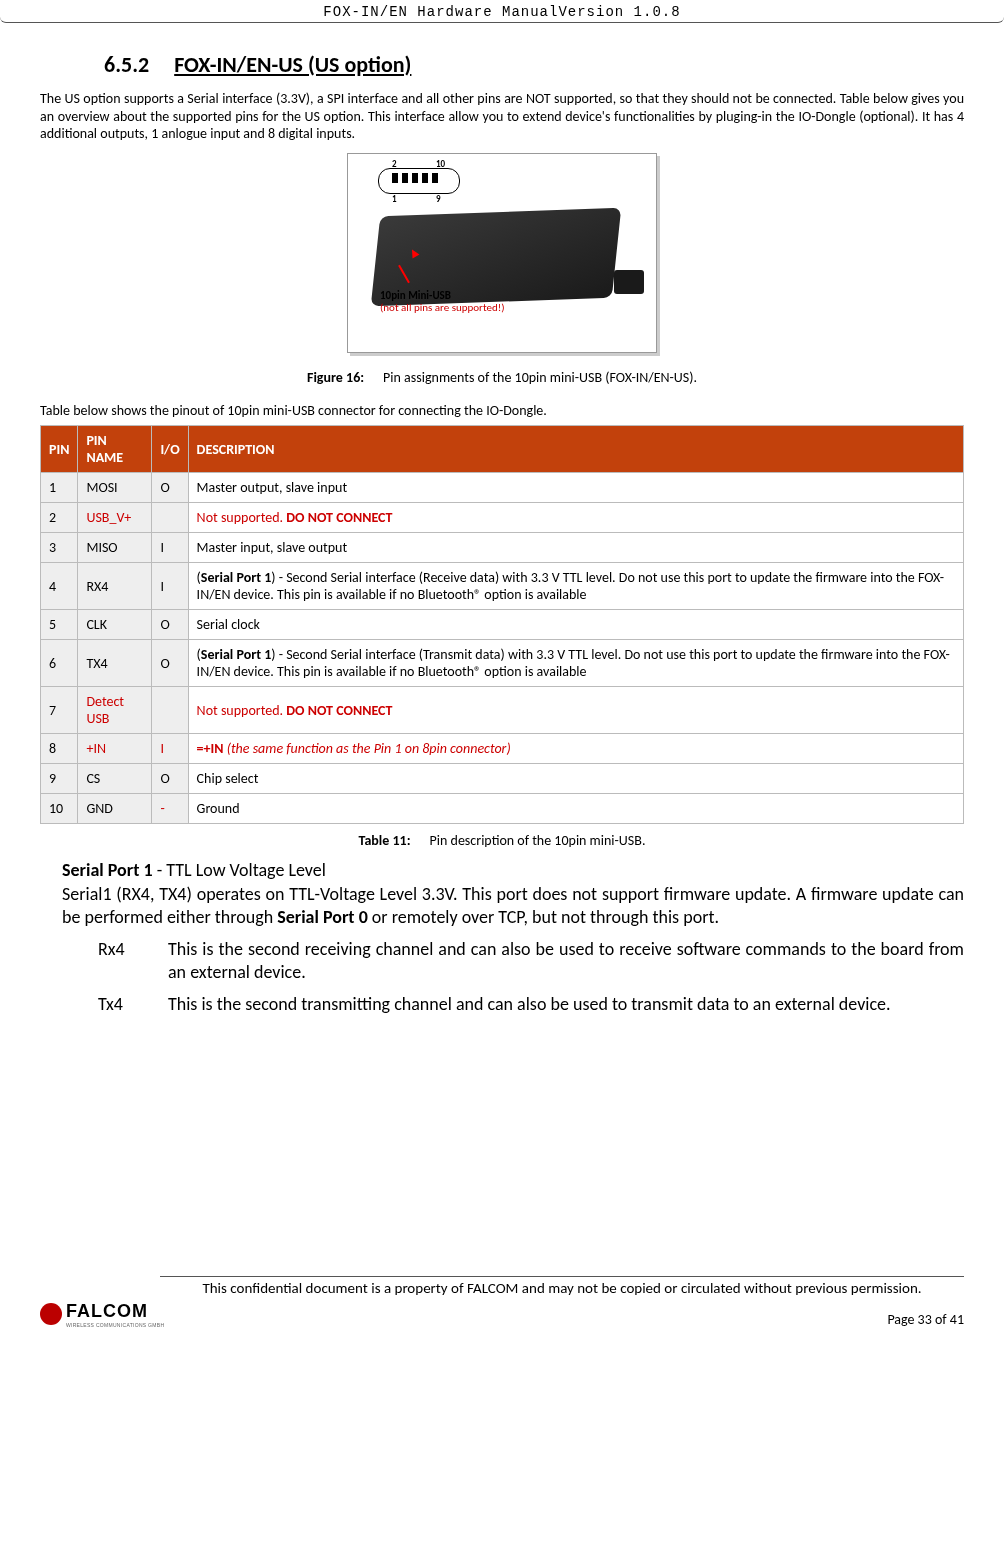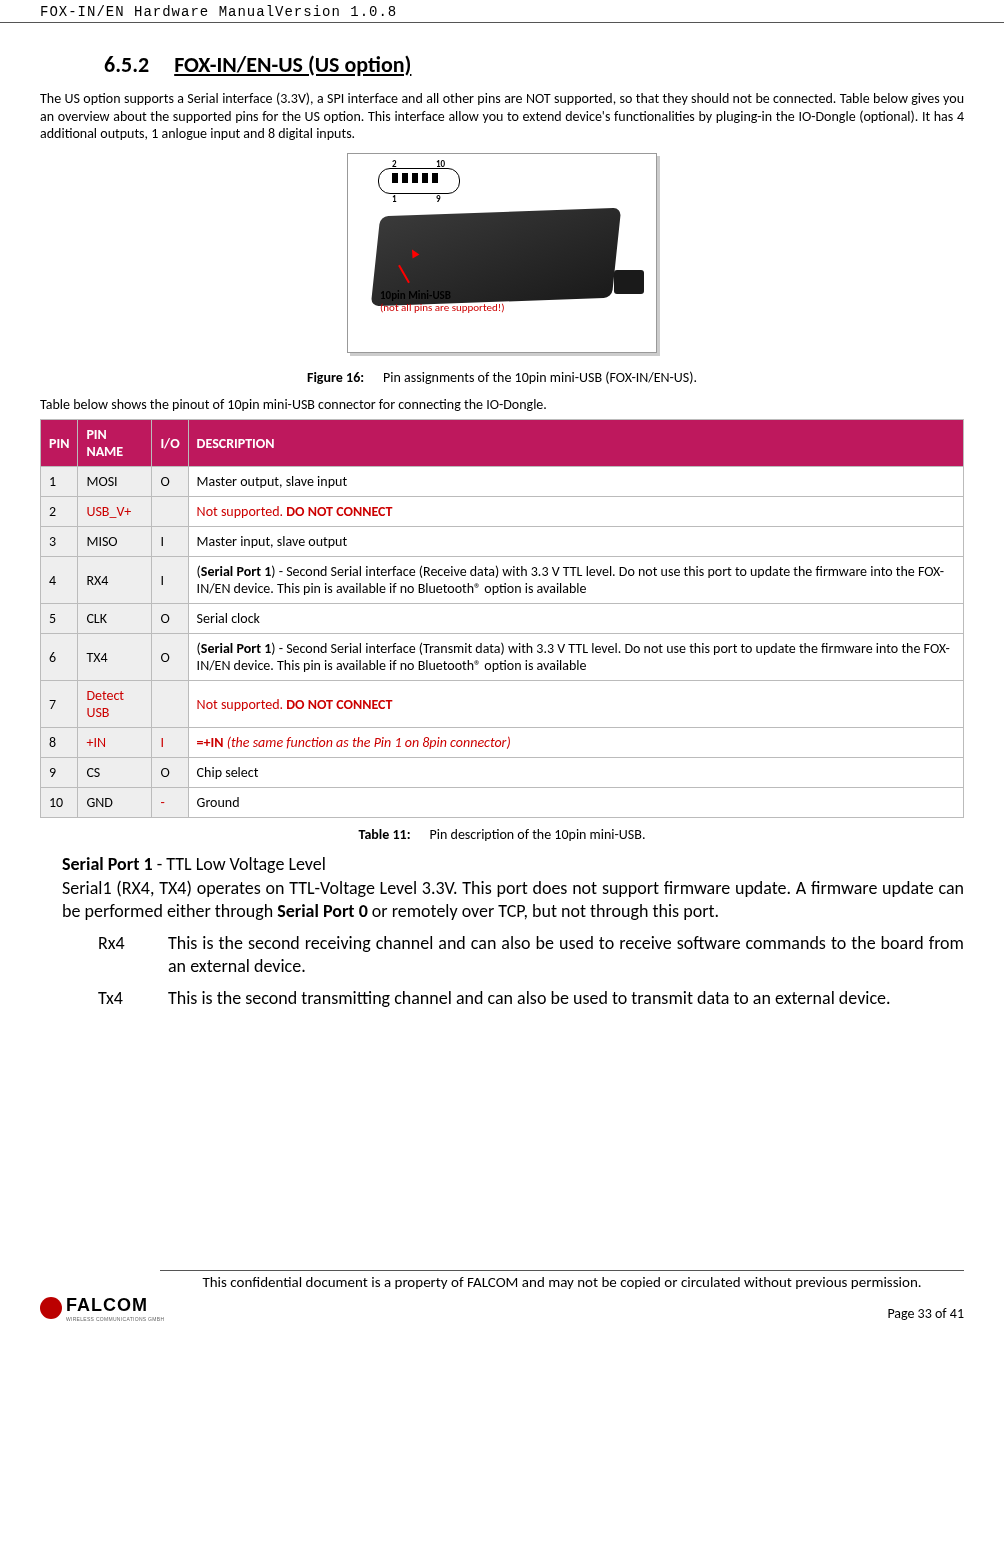--- a/index.html
+++ b/index.html
@@ -9,26 +9,27 @@
     font-size: 16px;
     color: #000;
     background: #fff;
     width: 1004px;
   }
   .page {
     padding: 0 40px;
   }
   .header {
     display: flex;
-    justify-content: flex-start;
+    justify-content: center;
     font-family: "Courier New", monospace;
     font-size: 14px;
     letter-spacing: 1px;
     padding: 4px 40px 2px 40px;
     border-bottom: 1px solid #555;
+    border-radius: 6px;
   }
   .section-title {
     margin-top: 28px;
     margin-left: 64px;
     font-size: 22px;
     font-weight: bold;
   }
   .section-number {
     display: inline-block;
     margin-right: 20px;
@@ -150,21 +151,21 @@
     margin-top: 6px;
     font-size: 14px;
   }
   table.pinout th, table.pinout td {
     border: 1px solid #bbb;
     padding: 6px 8px;
     text-align: left;
     vertical-align: middle;
   }
   table.pinout th {
-    background: #be185d;
+    background: #c2410c;
     color: #fff;
     font-weight: bold;
   }
   table.pinout td.pin-col, table.pinout td.name-col, table.pinout td.io-col {
     background: #eee;
     width: auto;
   }
   td.pin-col { width: 40px; }
   td.name-col { width: 100px; }
   td.io-col { width: 40px; }
@@ -257,21 +258,21 @@
         <span class="warn">(not all pins are supported!)</span>
       </div>
     </div>
     <div class="caption">
       <b>Figure 16:</b>
       &nbsp;&nbsp;&nbsp;&nbsp;
       <span>Pin assignments of the 10pin mini-USB (FOX-IN/EN-US).</span>
     </div>
   </div>
 
-  <p class="body-text" style="margin-top:10px">Table below shows the pinout of 10pin mini-USB connector for connecting the IO-Dongle.</p>
+  <p class="body-text" style="margin-top:16px">Table below shows the pinout of 10pin mini-USB connector for connecting the IO-Dongle.</p>
 
   <table class="pinout">
     <thead>
       <tr>
         <th>PIN</th>
         <th>PIN NAME</th>
         <th>I/O</th>
         <th>DESCRIPTION</th>
       </tr>
     </thead>

